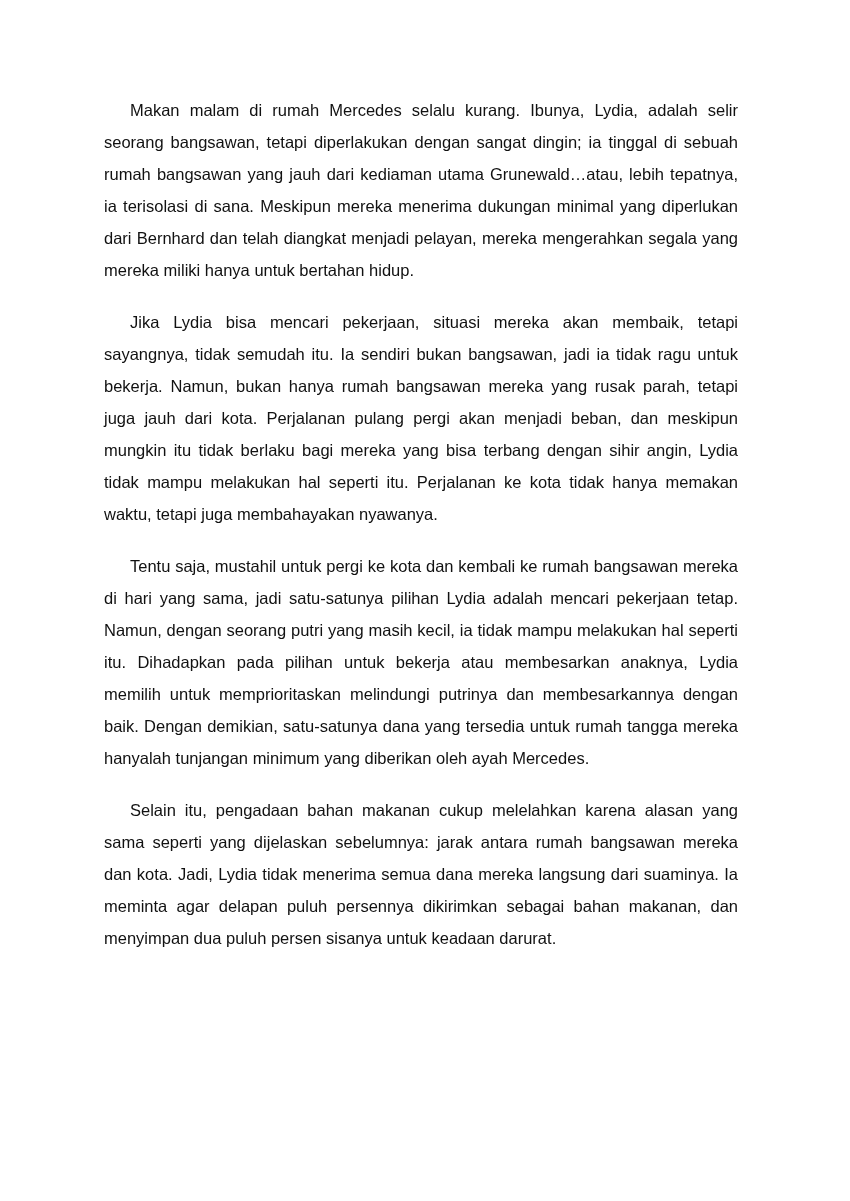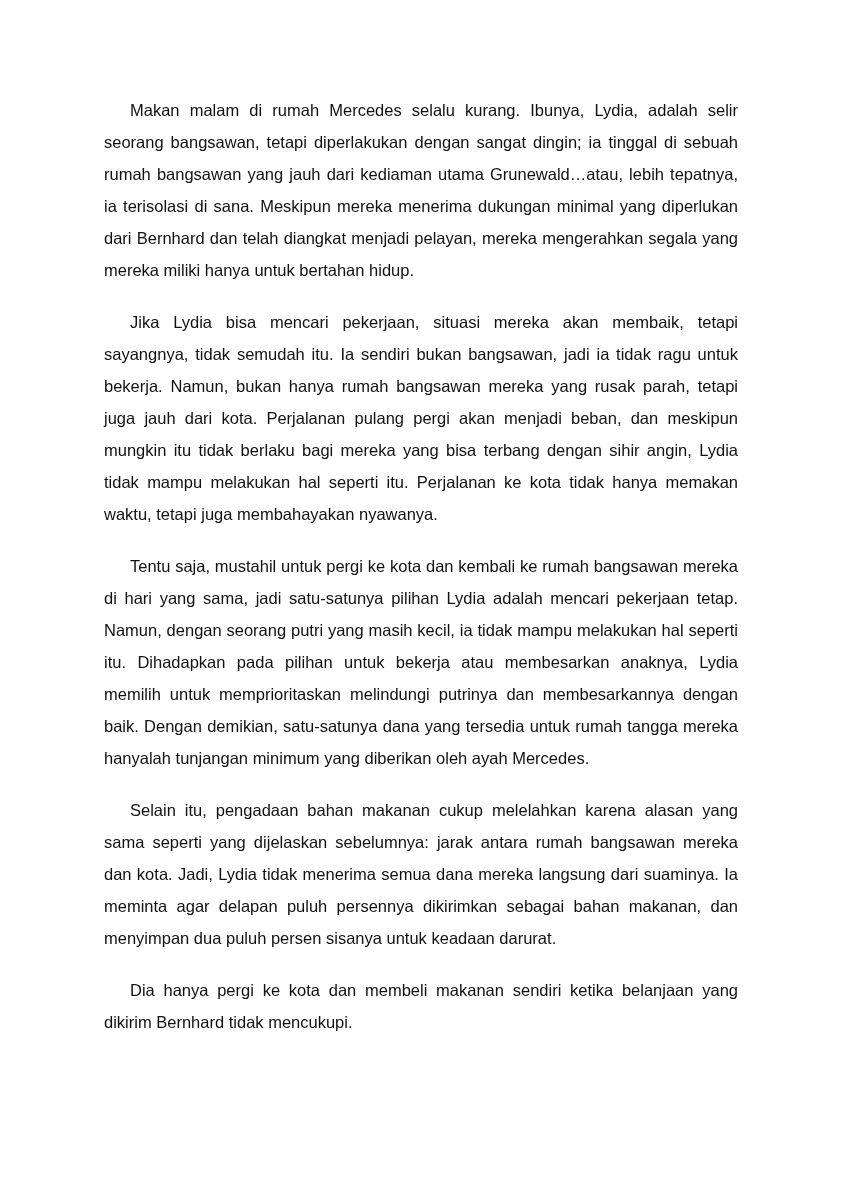--- a/index.html
+++ b/index.html
@@ -34,15 +34,14 @@
 </style>
 </head>
 <body>
 
 <div class="page">
   <div class="doc-body">
     <p>Makan malam di rumah Mercedes selalu kurang. Ibunya, Lydia, adalah selir seorang bangsawan, tetapi diperlakukan dengan sangat dingin; ia tinggal di sebuah rumah bangsawan yang jauh dari kediaman utama Grunewald…atau, lebih tepatnya, ia terisolasi di sana. Meskipun mereka menerima dukungan minimal yang diperlukan dari Bernhard dan telah diangkat menjadi pelayan, mereka mengerahkan segala yang mereka miliki hanya untuk bertahan hidup.</p>
     <p>Jika Lydia bisa mencari pekerjaan, situasi mereka akan membaik, tetapi sayangnya, tidak semudah itu. Ia sendiri bukan bangsawan, jadi ia tidak ragu untuk bekerja. Namun, bukan hanya rumah bangsawan mereka yang rusak parah, tetapi juga jauh dari kota. Perjalanan pulang pergi akan menjadi beban, dan meskipun mungkin itu tidak berlaku bagi mereka yang bisa terbang dengan sihir angin, Lydia tidak mampu melakukan hal seperti itu. Perjalanan ke kota tidak hanya memakan waktu, tetapi juga membahayakan nyawanya.</p>
     <p>Tentu saja, mustahil untuk pergi ke kota dan kembali ke rumah bangsawan mereka di hari yang sama, jadi satu-satunya pilihan Lydia adalah mencari pekerjaan tetap. Namun, dengan seorang putri yang masih kecil, ia tidak mampu melakukan hal seperti itu. Dihadapkan pada pilihan untuk bekerja atau membesarkan anaknya, Lydia memilih untuk memprioritaskan melindungi putrinya dan membesarkannya dengan baik. Dengan demikian, satu-satunya dana yang tersedia untuk rumah tangga mereka hanyalah tunjangan minimum yang diberikan oleh ayah Mercedes.</p>
     <p>Selain itu, pengadaan bahan makanan cukup melelahkan karena alasan yang sama seperti yang dijelaskan sebelumnya: jarak antara rumah bangsawan mereka dan kota. Jadi, Lydia tidak menerima semua dana mereka langsung dari suaminya. Ia meminta agar delapan puluh persennya dikirimkan sebagai bahan makanan, dan menyimpan dua puluh persen sisanya untuk keadaan darurat.</p>
-    <p> Dia hanya pergi ke kota dan membeli makanan sendiri ketika belanjaan yang dikirim Bernhard tidak mencukupi.</p>
   </div>
 </div>
 
 </body></html>

